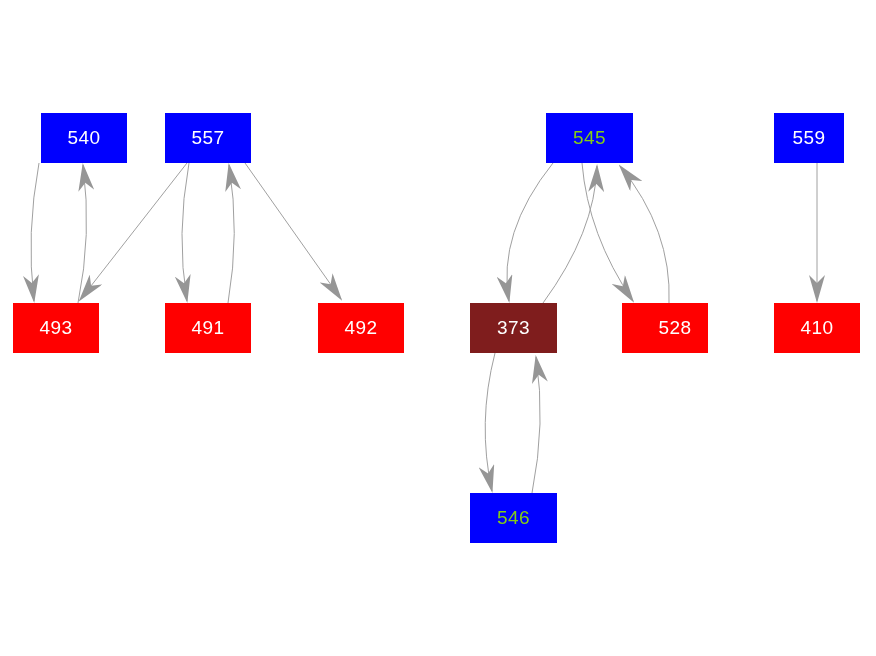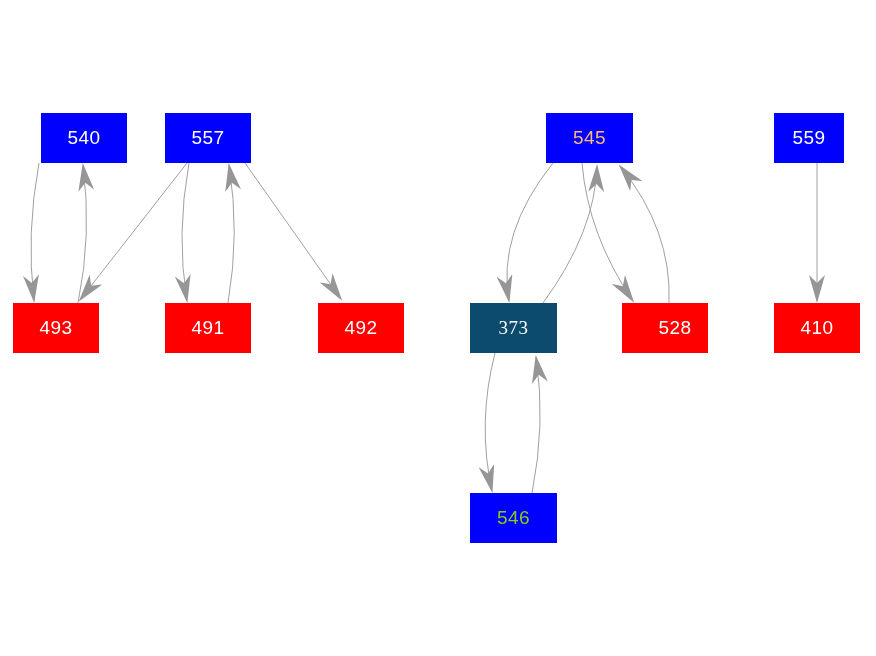--- a/index.html
+++ b/index.html
@@ -61,35 +61,35 @@
       </g>
   </svg>
   <div id="node-layer">
       <div class="node" style="left: 13px; top: 113px; width: 86px; height: 50px; background: rgb(0, 0, 255); margin-left: 28px;">
         <span class="node-label" style="color: rgb(255, 255, 255);">540</span>
       </div>
       <div class="node" style="left: 165px; top: 113px; width: 86px; height: 50px; background: rgb(0, 0, 255);">
         <span class="node-label" style="color: rgb(255, 255, 255);">557</span>
       </div>
       <div class="node" style="left: 546px; top: 113px; width: 87px; height: 50px; background: rgb(0, 0, 255);">
-        <span class="node-label" style="color: #fdba74;">545</span>
+        <span class="node-label" style="color: #84cc16;">545</span>
       </div>
       <div class="node" style="left: 774px; top: 113px; width: 70px; height: 50px; background: rgb(0, 0, 255);">
         <span class="node-label" style="color: rgb(255, 255, 255);">559</span>
       </div>
       <div class="node" style="left: 13px; top: 303px; width: 86px; height: 50px; background: rgb(255, 0, 0); justify-content: center;">
         <span class="node-label" style="color: rgb(255, 255, 255);">493</span>
       </div>
       <div class="node" style="left: 165px; top: 303px; width: 86px; height: 50px; background: rgb(255, 0, 0);">
         <span class="node-label" style="color: rgb(255, 255, 255);">491</span>
       </div>
       <div class="node" style="left: 318px; top: 303px; width: 86px; height: 50px; background: rgb(255, 0, 0);">
         <span class="node-label" style="color: rgb(255, 255, 255);">492</span>
       </div>
-      <div class="node" style="left: 470px; top: 303px; width: 87px; height: 50px; background: #0c4a6e; font-family: Liberation Serif, serif;">
+      <div class="node" style="left: 470px; top: 303px; width: 87px; height: 50px; background: #7f1d1d;">
         <span class="node-label" style="color: rgb(255, 255, 255);">373</span>
       </div>
       <div class="node" style="left: 622px; top: 303px; width: 86px; height: 50px; background: rgb(255, 0, 0); padding-left: 20px;">
         <span class="node-label" style="color: rgb(255, 255, 255);">528</span>
       </div>
       <div class="node" style="left: 774px; top: 303px; width: 86px; height: 50px; background: rgb(255, 0, 0);">
         <span class="node-label" style="color: rgb(255, 255, 255);">410</span>
       </div>
       <div class="node" style="left: 470px; top: 493px; width: 87px; height: 50px; background: rgb(0, 0, 255);">
         <span class="node-label" style="color: #84cc16;">546</span>

